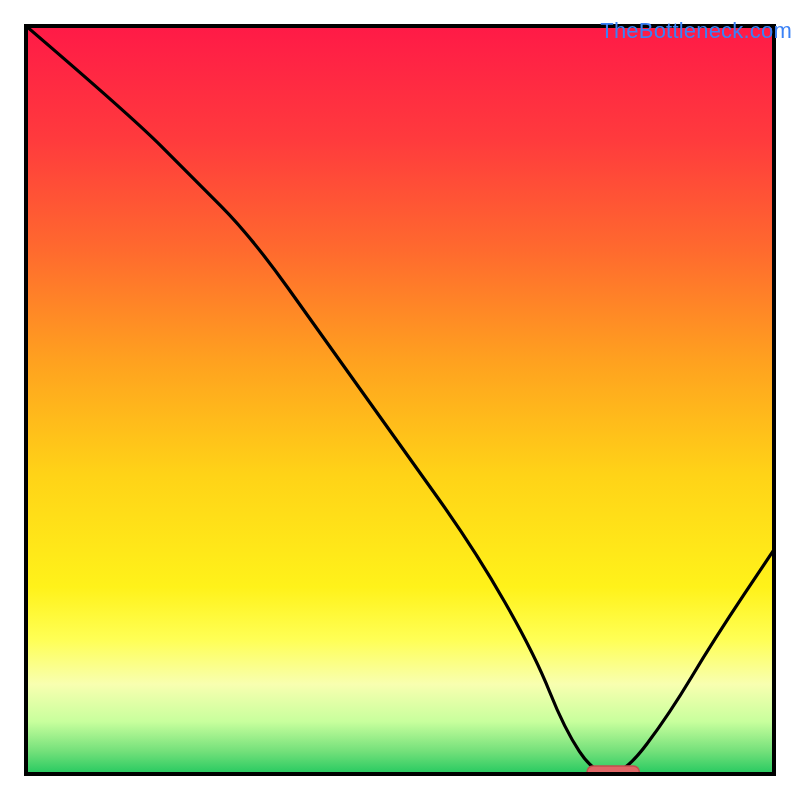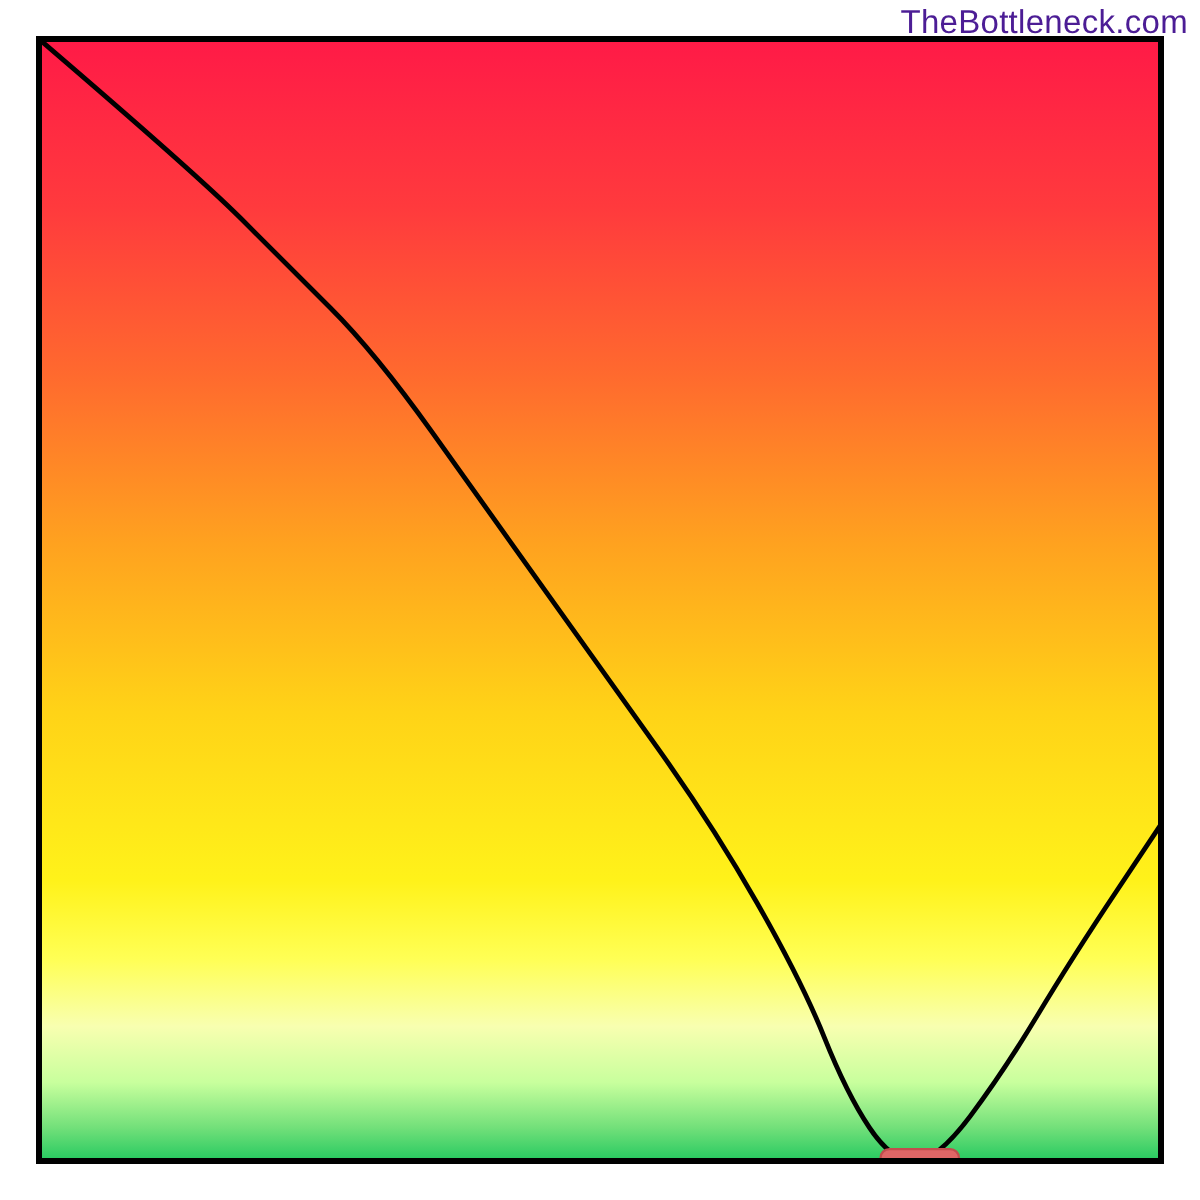--- a/index.html
+++ b/index.html
@@ -11,23 +11,23 @@
     font-family: Arial, Helvetica, sans-serif;
     overflow: hidden;
   }
   .stage {
     position: relative;
     width: 800px;
     height: 800px;
   }
   .watermark {
     position: absolute;
-    top: 2px;
+    top: 18px;
     right: 8px;
-    color: #4c1d95;
+    color: #3b82f6;
     font-size: 22px;
     font-weight: 400;
     letter-spacing: 0.2px;
     user-select: none;
   }
   svg {
     display: block;
   }
 </style>
 </head>

